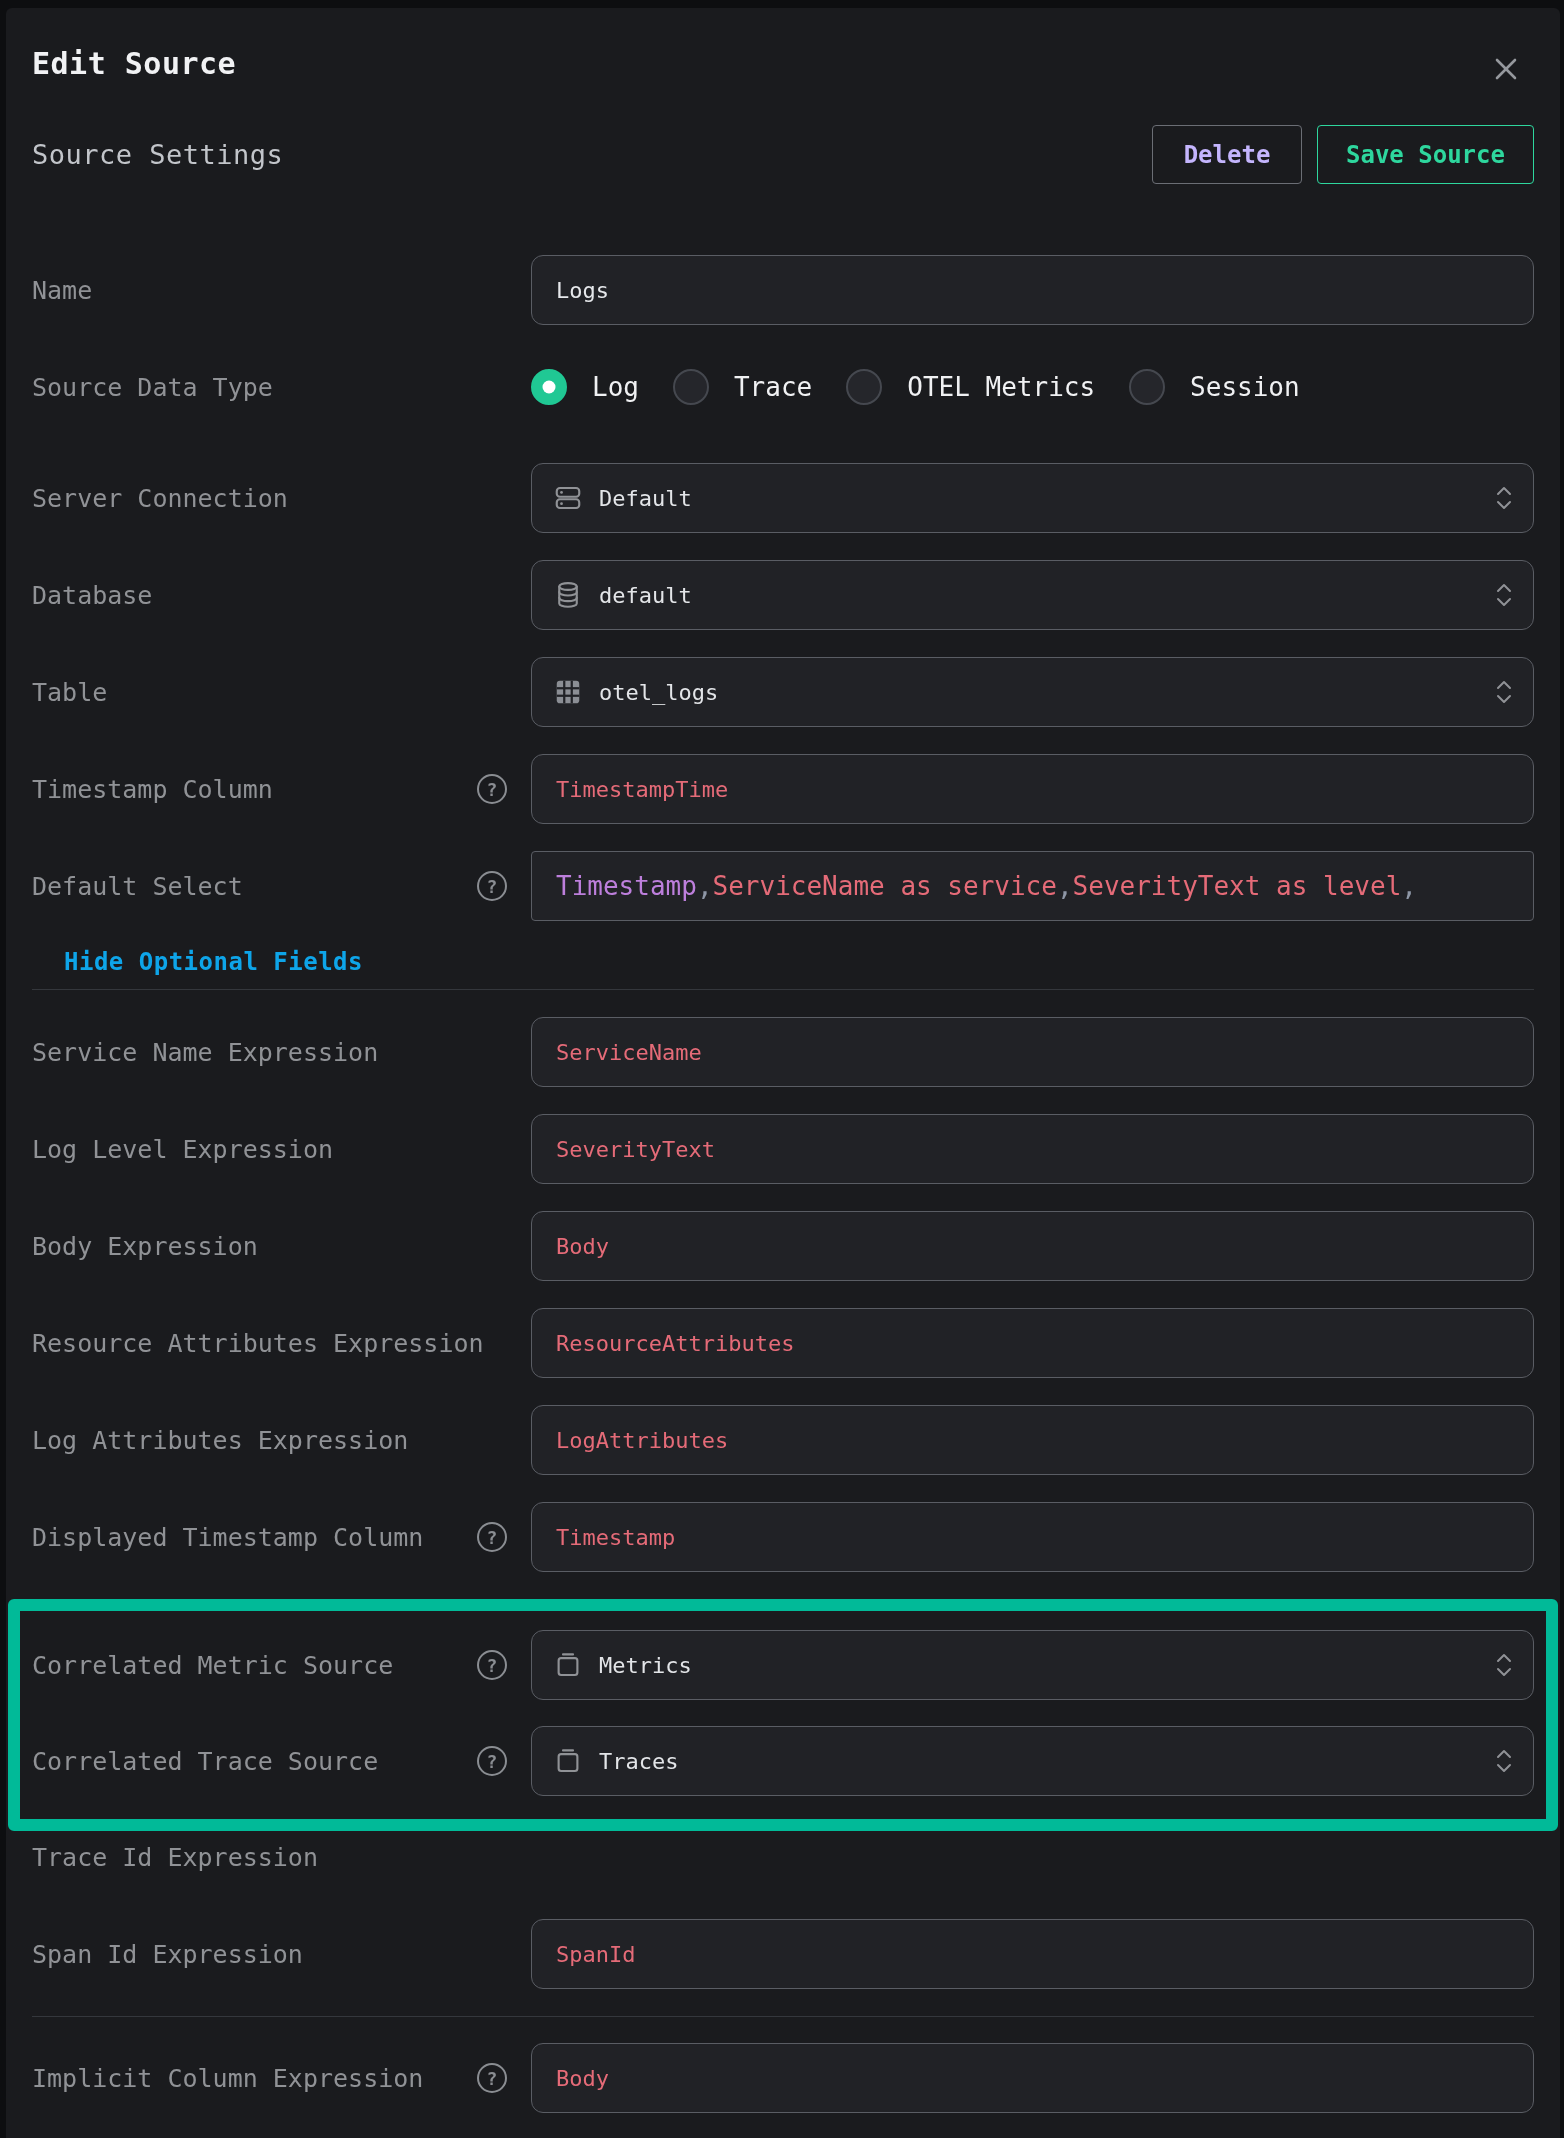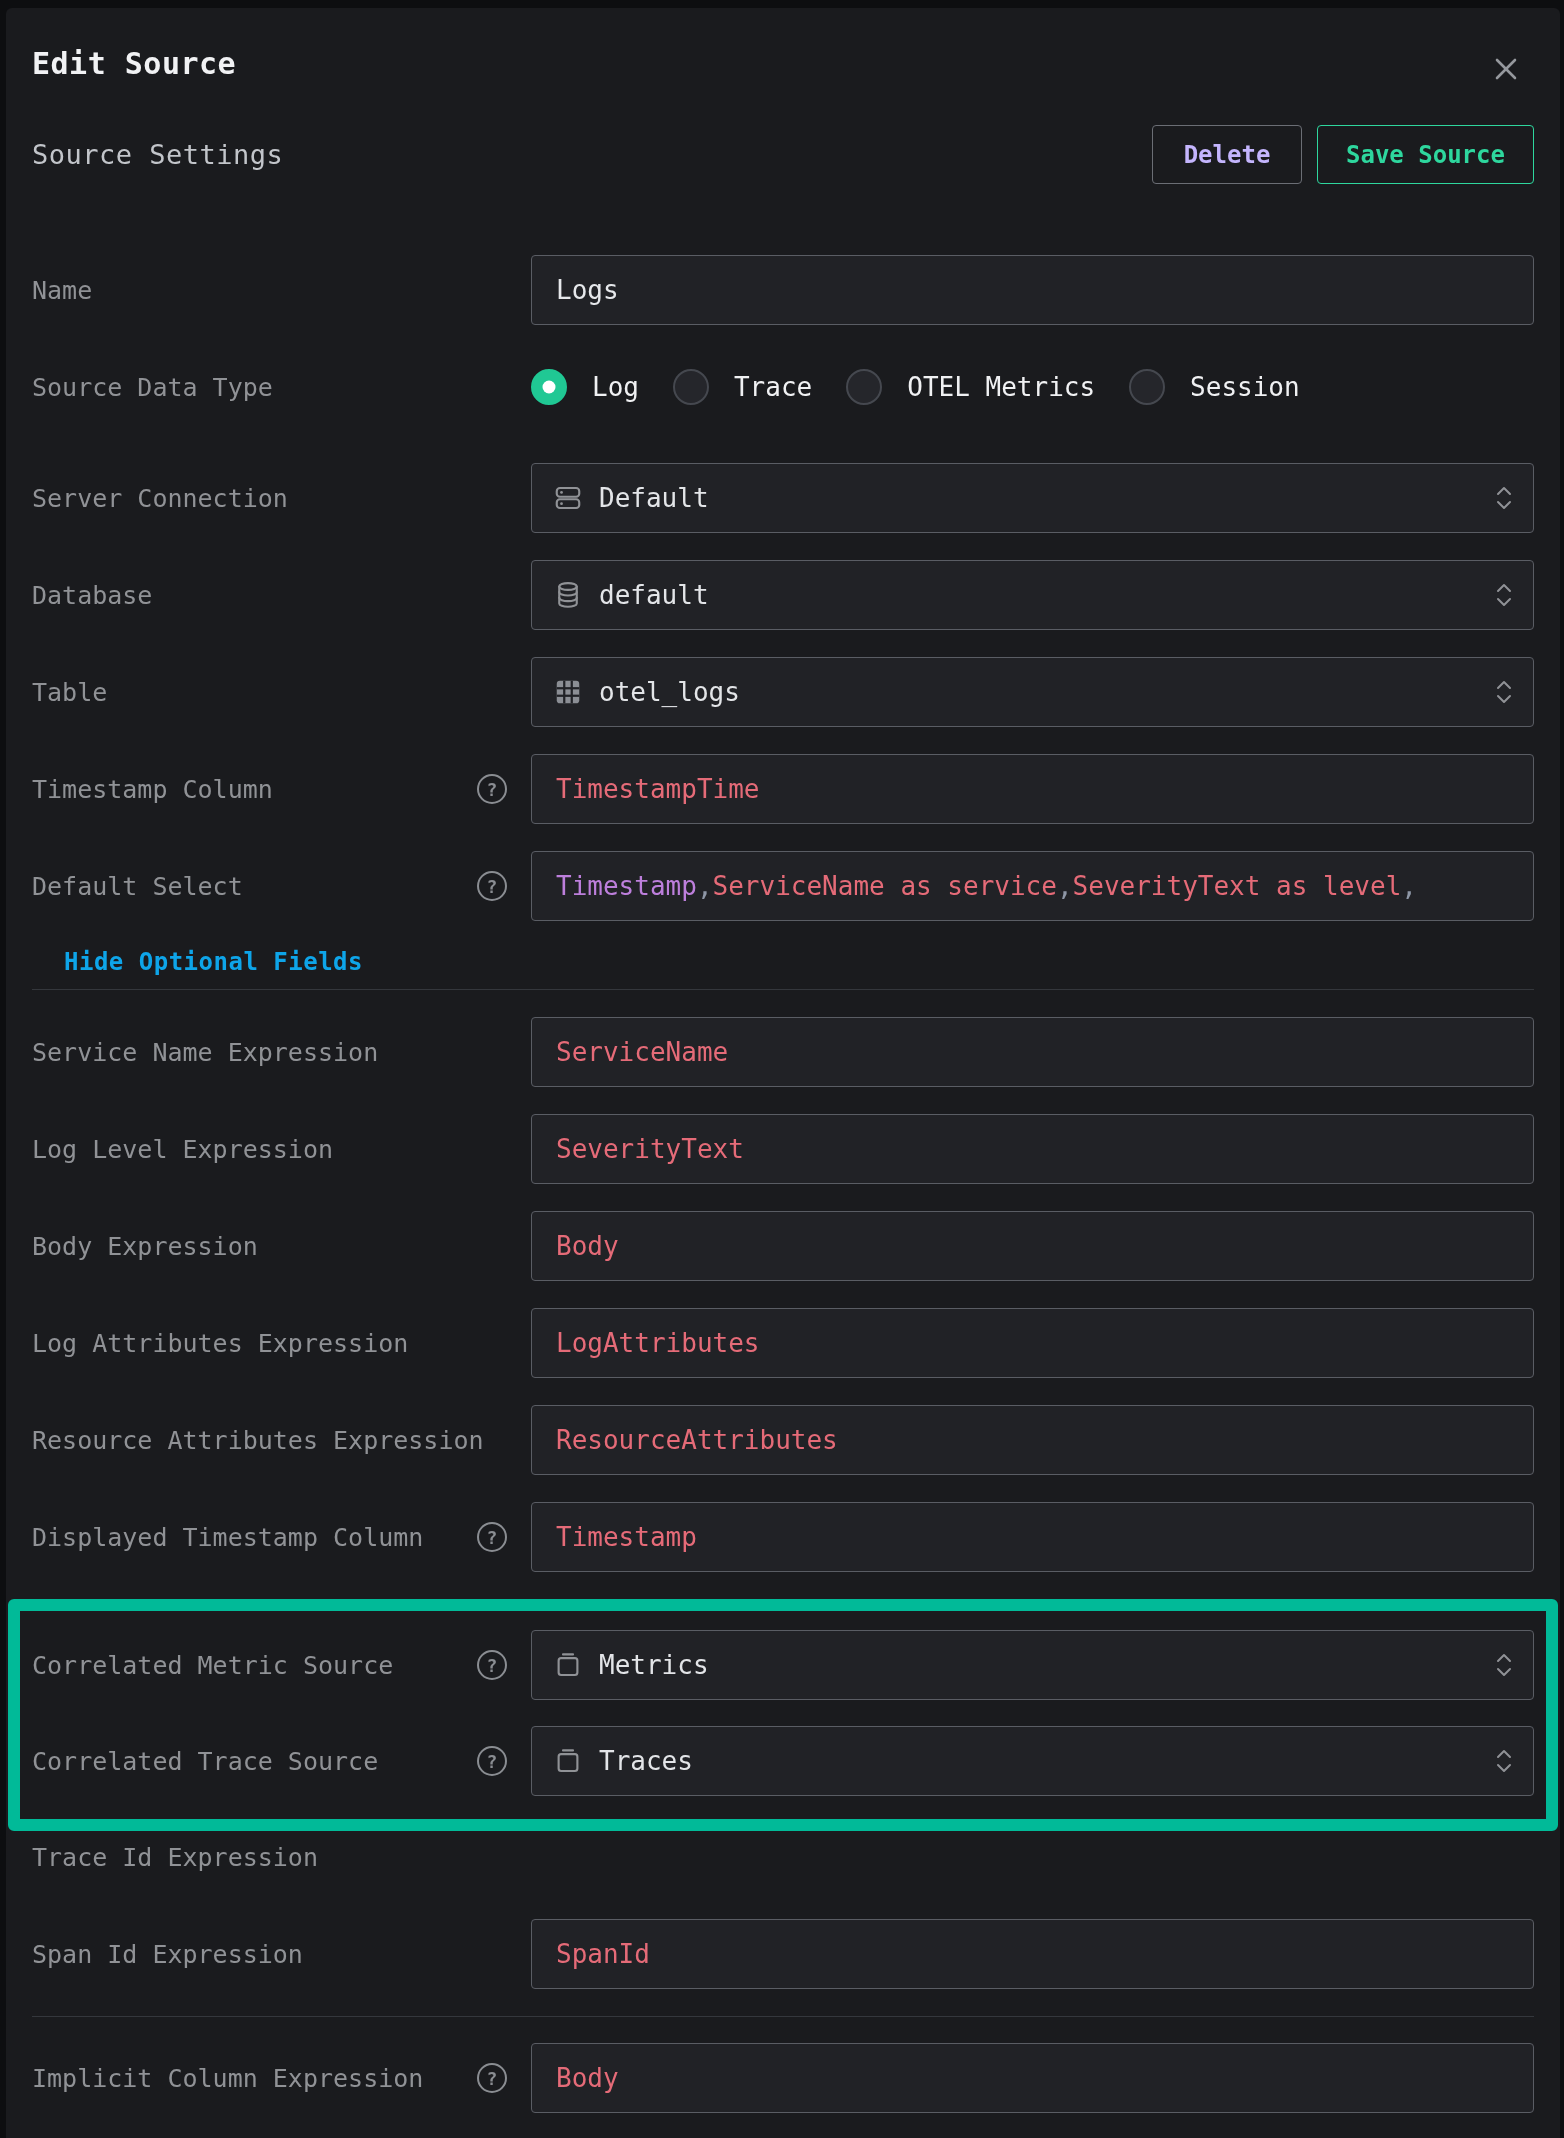--- a/index.html
+++ b/index.html
@@ -76,23 +76,23 @@
     border: 2px solid #8a8d92; border-radius: 50%;
     color: #8a8d92; font-size: 18px; font-weight: bold;
     display: flex; align-items: center; justify-content: center;
     cursor: pointer;
   }
 
   .input, .select {
     width: 100%; height: 70px;
     background: #212226;
     border: 1px solid #5a5d64;
-    border-radius: 4px;
+    border-radius: 12px;
     color: #e6e8eb;
-    font-family: inherit; font-size: 26px;
+    font-family: inherit; font-size: 22px;
     padding: 0 24px;
     outline: none;
   }
   .input.pink { color: var(--value_pink, #e56b78); }
 
   .select {
     display: flex; align-items: center;
     position: relative;
     padding: 0 52px 0 21px;
     cursor: pointer;
@@ -326,30 +326,30 @@
 
     <div class="row">
       <div class="lbl-cell">
         <span class="lbl">Body Expression</span>
       </div>
       <input class="input pink" value="Body" style="">
     </div>
 
     <div class="row">
       <div class="lbl-cell">
+        <span class="lbl">Resource Attributes Expression</span>
+      </div>
+      <input class="input pink" value="ResourceAttributes" style="">
+    </div>
+
+    <div class="row">
+      <div class="lbl-cell">
         <span class="lbl">Log Attributes Expression</span>
       </div>
       <input class="input pink" value="LogAttributes" style="">
-    </div>
-
-    <div class="row">
-      <div class="lbl-cell">
-        <span class="lbl">Resource Attributes Expression</span>
-      </div>
-      <input class="input pink" value="ResourceAttributes" style="">
     </div>
 
     <div class="row">
       <div class="lbl-cell">
         <span class="lbl">Displayed Timestamp Column</span>
         <span class="help">?</span>
       </div>
       <input class="input pink" value="Timestamp" style="">
     </div>
 

